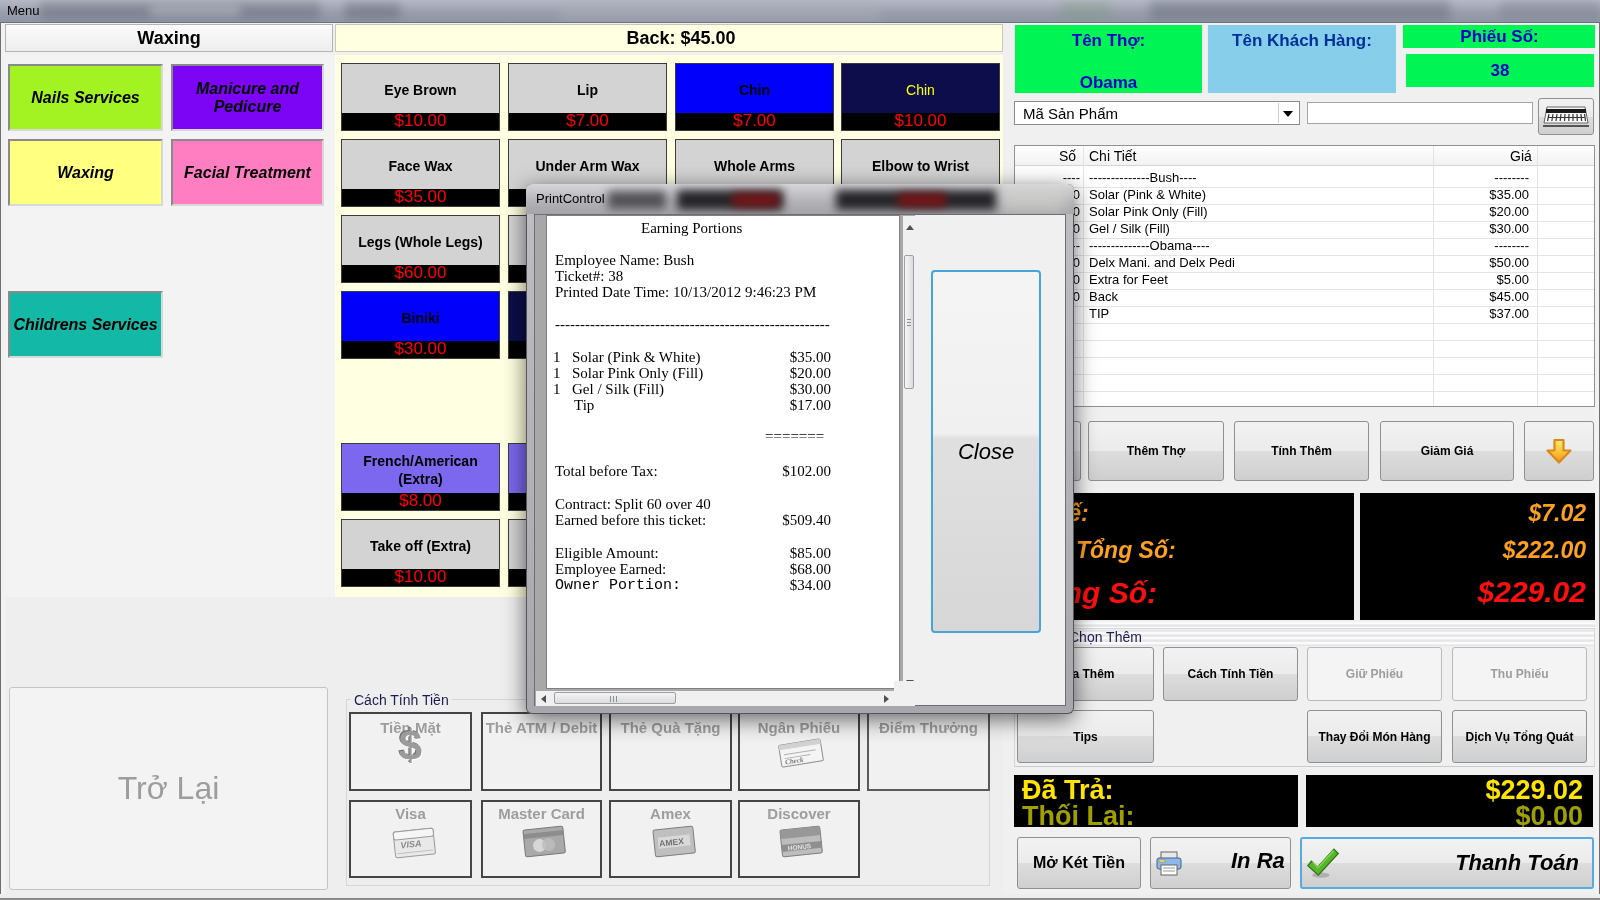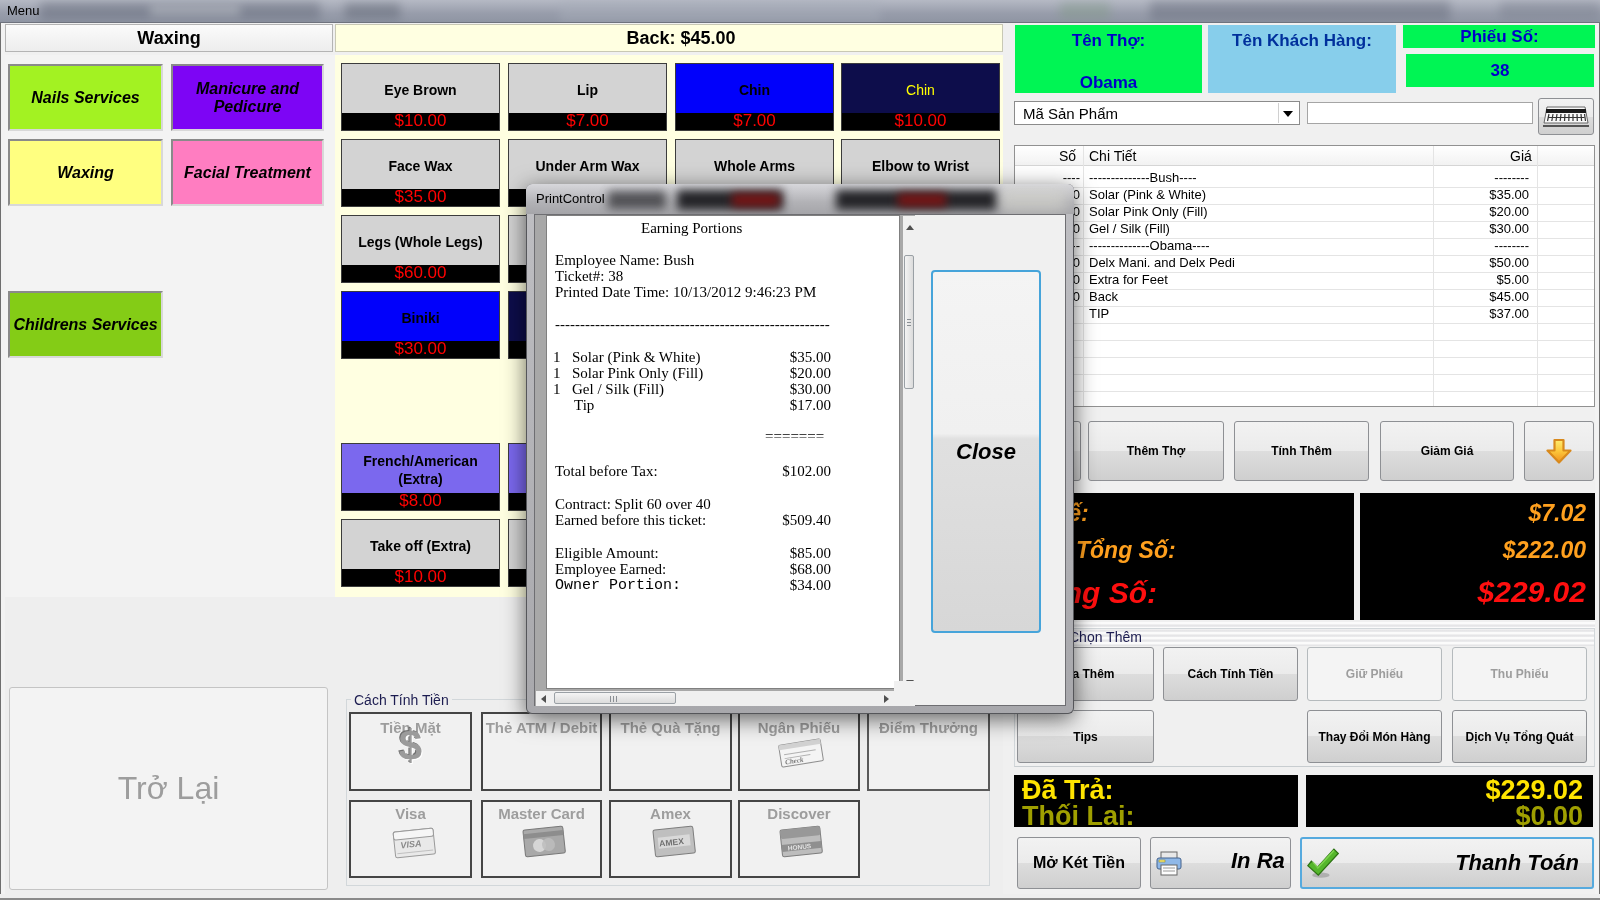--- a/index.html
+++ b/index.html
@@ -71,21 +71,21 @@
   <div id="hdrR" class="ab hdr" style="left:335px;width:668px;padding-left:24px;">Back: $45.00</div>
 
   <div class="ab" style="left:5px;top:55px;width:330px;height:542px;background:#f3f3f3;"></div>
   <div class="ab" style="left:5px;top:597px;width:998px;height:297px;background:#eeeeee;"></div>
   <div id="cream" class="ab"></div>
 
   <div class="cat" style="left:8px;top:64px;width:155px;height:67px;background:#a3f222;">Nails Services</div>
   <div class="cat" style="left:171px;top:64px;width:153px;height:67px;background:#7d05f5;">Manicure and<br>Pedicure</div>
   <div class="cat" style="left:8px;top:139px;width:155px;height:67px;background:#ffff80;">Waxing</div>
   <div class="cat" style="left:171px;top:139px;width:153px;height:67px;background:#ff7dc1;">Facial Treatment</div>
-  <div class="cat" style="left:8px;top:291px;width:155px;height:67px;background:#84cc16;">Childrens Services</div>
+  <div class="cat" style="left:8px;top:291px;width:155px;height:67px;background:#14b8a6;">Childrens Services</div>
 
   <div class="svc" style="left:341px;top:63px;">
       <div class="nm">Eye Brown</div>
       <div class="pr">$10.00</div>
     </div>
   <div class="svc" style="left:508px;top:63px;">
       <div class="nm">Lip</div>
       <div class="pr">$7.00</div>
     </div>
   <div class="svc" style="left:675px;top:63px;background:#0101fb;">
@@ -467,16 +467,16 @@
             <span class="ab" style="left:55px;top:3px;width:1px;height:6px;background:#8a8f94;"></span>
             <span class="ab" style="left:58px;top:3px;width:1px;height:6px;background:#8a8f94;"></span>
             <span class="ab" style="left:61px;top:3px;width:1px;height:6px;background:#8a8f94;"></span>
           </div>
           <div class="ab" style="right:5px;top:4px;width:0;height:0;border-top:4px solid transparent;border-bottom:4px solid transparent;border-left:5px solid #505050;"></div>
         </div>
       </div>
 
       <div class="ab" style="left:396px;top:55px;width:110px;height:363px;border:2px solid #46a4da;border-radius:4px;
           background:linear-gradient(to bottom,#f4f4f4 0%,#f0f0f0 45%,#e0e0e0 46.5%,#d7d7d7 100%);
-          display:flex;align-items:center;justify-content:center;font-weight:bold;font-style:italic;font-size:22px;">Close</div>
+          display:flex;align-items:center;justify-content:center;font-weight:normal;font-style:italic;font-size:22px;">Close</div>
     </div>
   </div>
 </div>
 
 </body></html>

